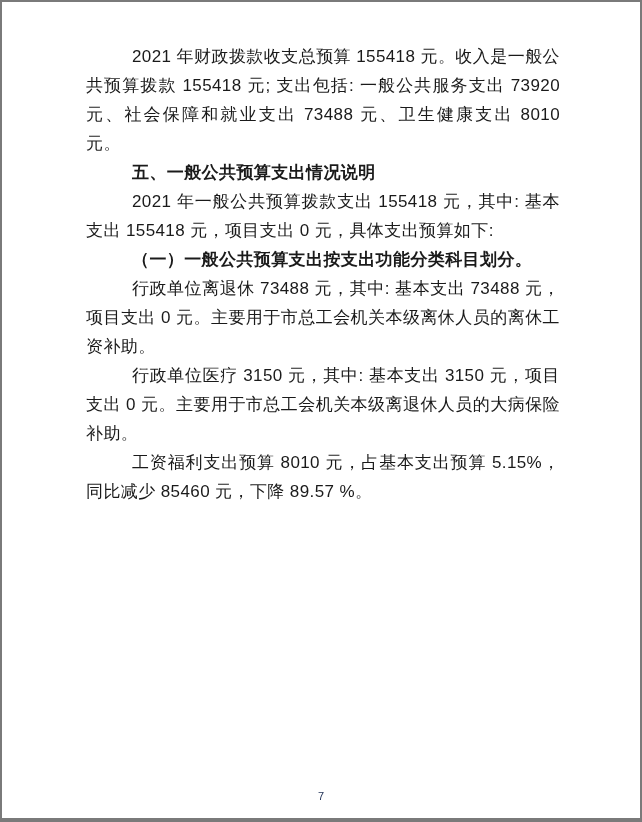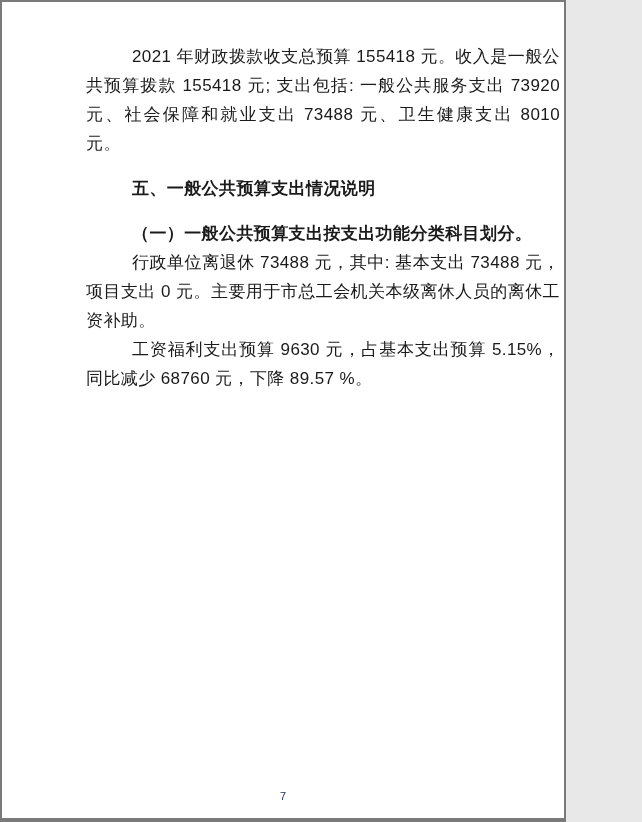--- a/index.html
+++ b/index.html
@@ -2,21 +2,21 @@
 <html><head>
 <meta charset="utf-8">
 <style>
   html, body {
     margin: 0;
     padding: 0;
     background: #e8e8e8;
   }
   .page {
     position: relative;
-    width: 566px;
+    width: 642px;
     height: 822px;
     box-sizing: border-box;
     margin: 0;
     background: #ffffff;
     border: 2px solid #7a7a7a;
     border-bottom-width: 4px;
     font-family: "Liberation Sans", "DejaVu Sans", sans-serif;
     color: #1a1a1a;
     overflow: hidden;
   }
@@ -30,38 +30,39 @@
     margin: 0;
     font-size: 17px;
     line-height: 29px;
     text-align: justify;
     text-indent: 46px;
     letter-spacing: 0.4px;
     word-break: break-all;
   }
   p.para.heading {
     font-weight: bold;
-    margin-top: 16px;
   }
   .page-number {
     position: absolute;
     bottom: 16px;
     left: 0;
     right: 0;
     text-align: center;
     font-size: 11px;
     line-height: 12px;
     color: #25355a;
   }
 </style>
 </head>
 <body>
 
 <div class="page">
   <div class="content">
     <p class="para">2021 年财政拨款收支总预算 155418 元。收入是一般公共预算拨款 155418 元; 支出包括: 一般公共服务支出 73920 元、社会保障和就业支出 73488 元、卫生健康支出 8010 元。</p>
     <p class="para heading">五、一般公共预算支出情况说明</p>
+    <p class="para">2021 年一般公共预算拨款支出 155418 元，其中: 基本支出 155418 元，项目支出 0 元，具体支出预算如下:</p>
     <p class="para heading">（一）一般公共预算支出按支出功能分类科目划分。</p>
     <p class="para">行政单位离退休 73488 元，其中: 基本支出 73488 元，项目支出 0 元。主要用于市总工会机关本级离休人员的离休工资补助。</p>
-    <p class="para">工资福利支出预算 9630 元，占基本支出预算 5.15%，同比减少 68760 元，下降 89.57 %。</p>
+    <p class="para">行政单位医疗 3150 元，其中: 基本支出 3150 元，项目支出 0 元。主要用于市总工会机关本级离退休人员的大病保险补助。</p>
+    <p class="para">工资福利支出预算 8010 元，占基本支出预算 5.15%，同比减少 85460 元，下降 89.57 %。</p>
   </div>
   <div class="page-number">7</div>
 </div>
 
 </body></html>

